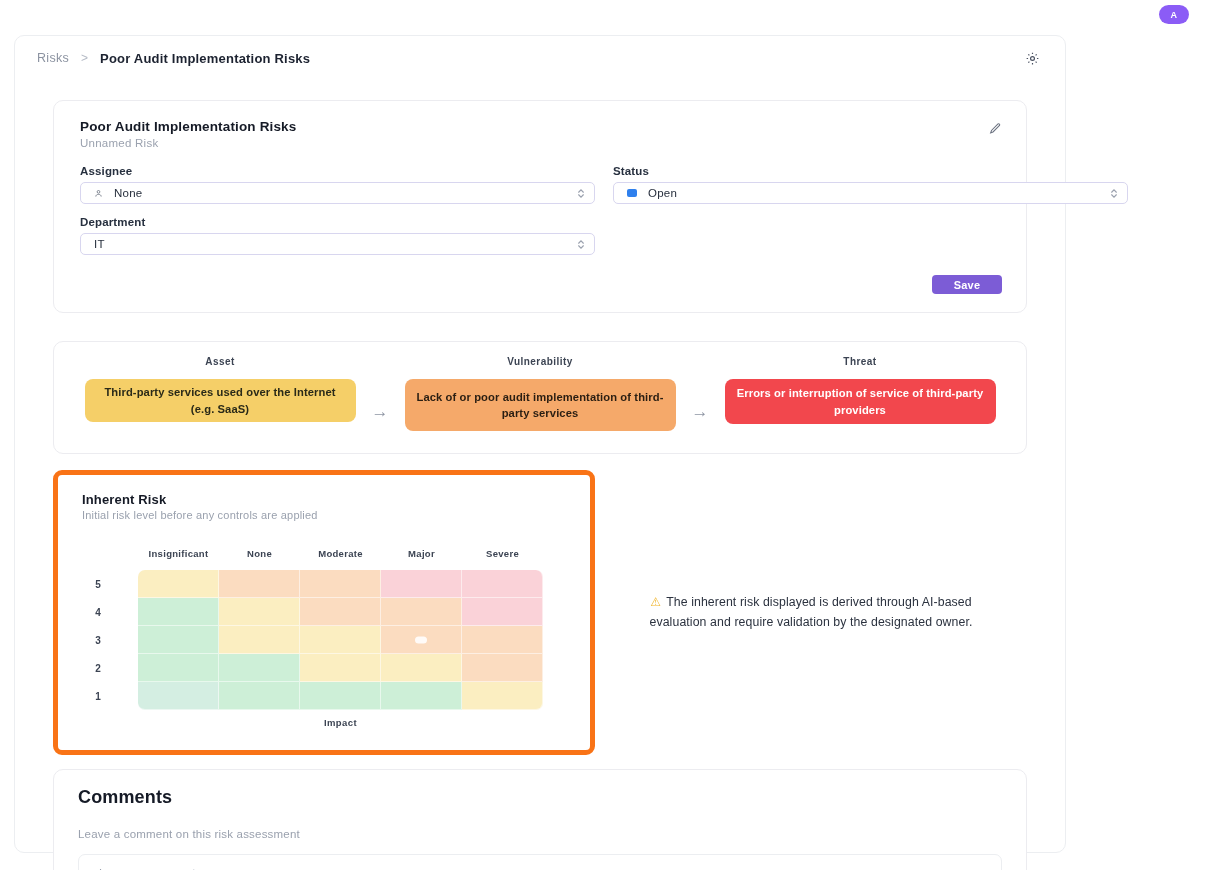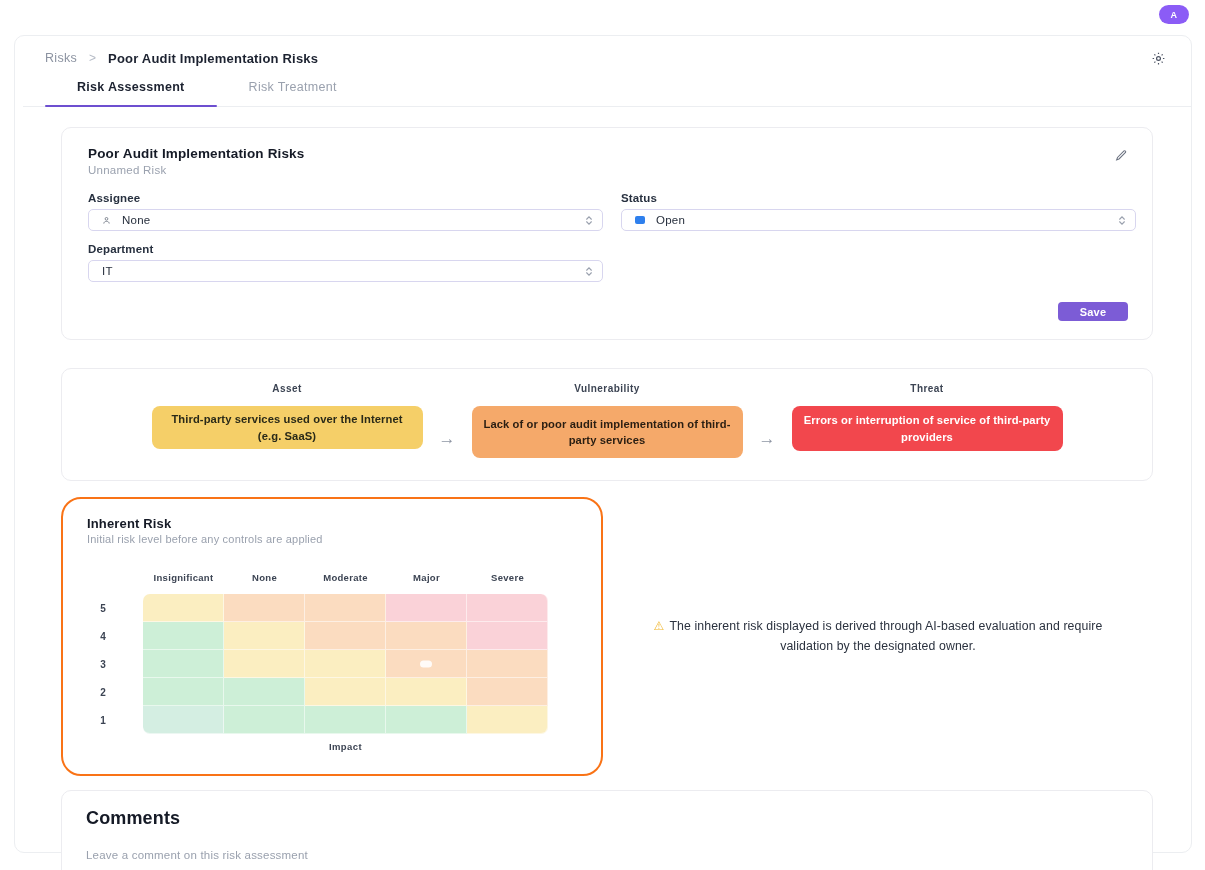--- a/index.html
+++ b/index.html
@@ -25,25 +25,24 @@
     color: #ffffff;
     font-size: 9px; font-weight: 700;
     display: flex; align-items: center; justify-content: center;
     letter-spacing: .4px;
   }
 
   
   .shell {
     position: absolute;
     left: 14px; top: 35px;
-    width: 1178px; height: 818px;
+    width: 1052px; height: 818px;
     background: #ffffff;
     border: 1px solid #eceef1;
     border-radius: 10px;
-    padding-left: 8px;
   }
 
   
   .crumbrow {
     display: flex; align-items: center;
     height: 44px;
     padding: 0 22px 0 22px;
   }
   .crumb-root {
     font-size: 12.5px; color: #8c93a1; letter-spacing: .3px;
@@ -164,21 +163,21 @@
   .box-vuln  { width: 271px; height: 52px; background: #f5a96a; color: #2a1e12; }
   .box-threat{ width: 271px; height: 45px; background: #f2474d; color: #ffffff; }
   .chain-arrow {
     color: #8e95a3; font-size: 17px;
     margin: 0 16px; padding-top: 46px;
   }
 
   
   #matrix-wrap { display: flex; margin: 16px 38px 0 38px; gap: 0; }
   #matrix-card {
-    background: #ffffff; border: 2px solid #f97316; border-radius: 20px;
+    background: #ffffff; border: 5px solid #f97316; border-radius: 9px;
     width: 542px; padding: 17px 0 12px 0;
   }
   .mx-head { padding: 0 24px; }
   .mx-title { font-size: 13px; font-weight: 700; color: #151a26; letter-spacing: .15px; }
   .mx-sub { font-size: 11px; color: #9aa1ae; margin-top: 2px; letter-spacing: .2px; }
 
   .mx-grid {
     margin: 21px 0 0 0;
     display: grid;
     grid-template-columns: 80px repeat(5, 81px);
@@ -249,24 +248,20 @@
     <span class="crumb-sep">&gt;</span>
     <span class="crumb-leaf">Poor Audit Implementation Risks</span>
     <span class="gear-btn">
       <svg width="15" height="15" viewBox="0 0 24 24" fill="none" stroke="currentColor" stroke-width="1.9">
         <circle cx="12" cy="12" r="3.1"></circle>
         <path d="M12 2.6v2.3M12 19.1v2.3M2.6 12h2.3M19.1 12h2.3M5.4 5.4l1.6 1.6M17 17l1.6 1.6M18.6 5.4L17 7M7 17l-1.6 1.6"></path>
       </svg>
     </span>
   </div>
 
-  <div class="tabs">
-    <div class="tab active">Risk Assessment</div>
-    <div class="tab">Risk Treatment</div>
-  </div>
 
   <div class="card" id="detail-card">
     <div class="detail-title">Poor Audit Implementation Risks</div>
     <div class="detail-sub">Unnamed Risk</div>
     <span class="pencil-btn">
       <svg width="13" height="13" viewBox="0 0 24 24" fill="none" stroke="currentColor" stroke-width="1.9" stroke-linecap="round">
         <path d="M16.6 3.6a2 2 0 0 1 2.8 2.8L7.4 18.4 3 20l1.6-4.4z"></path>
       </svg>
     </span>
 

